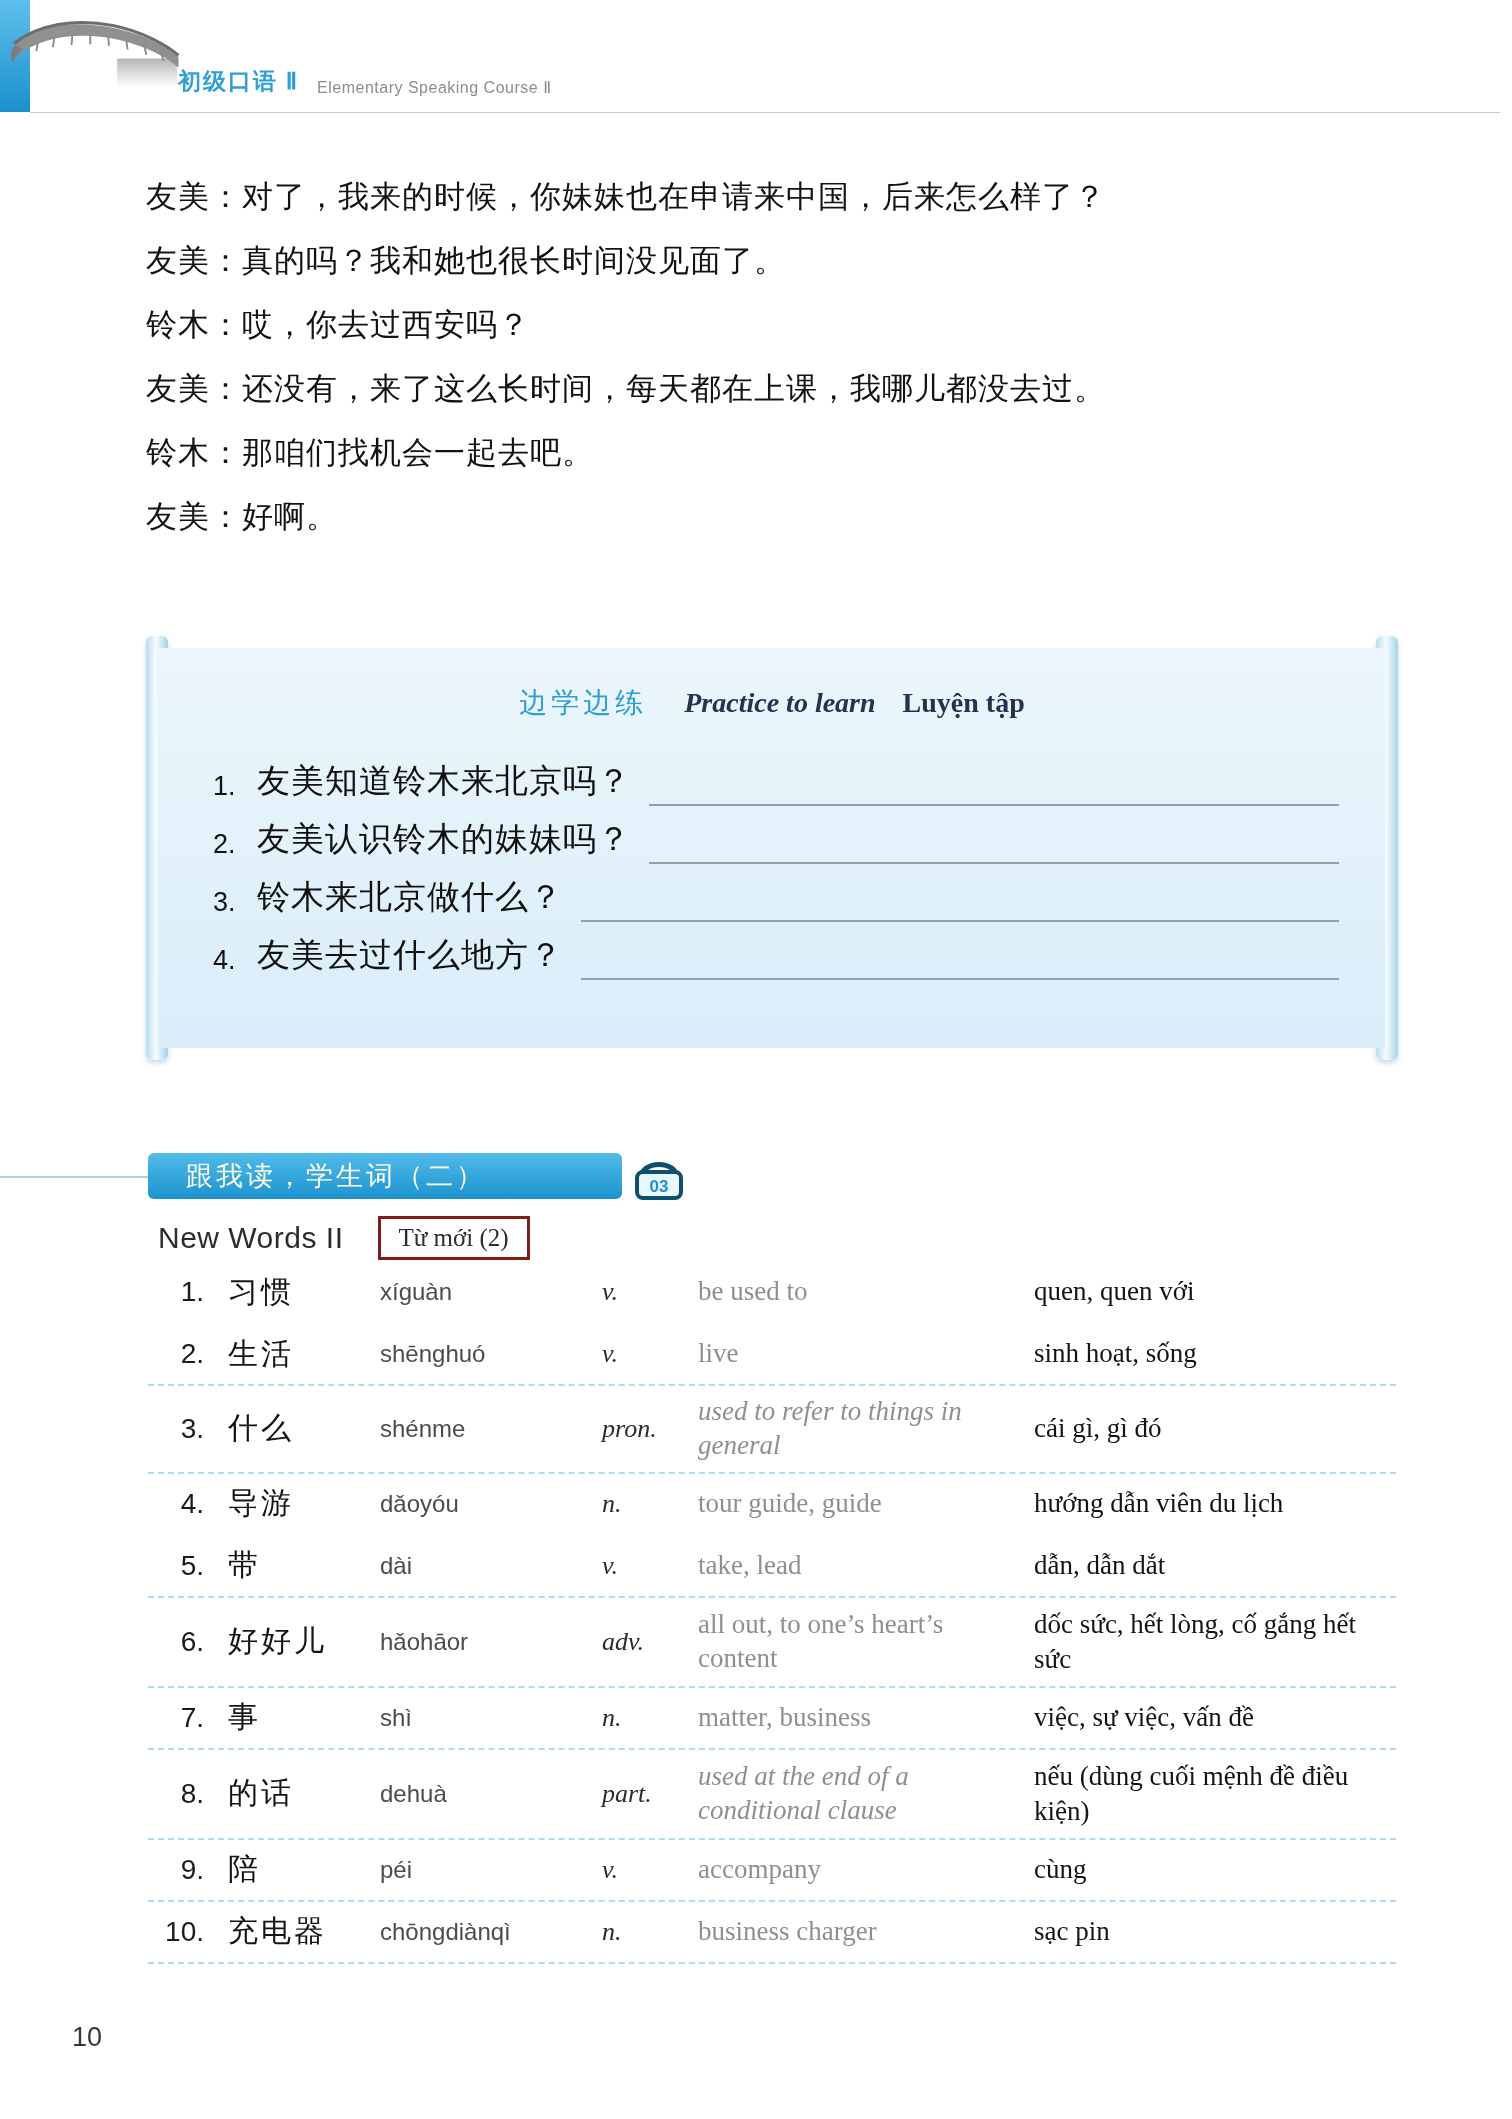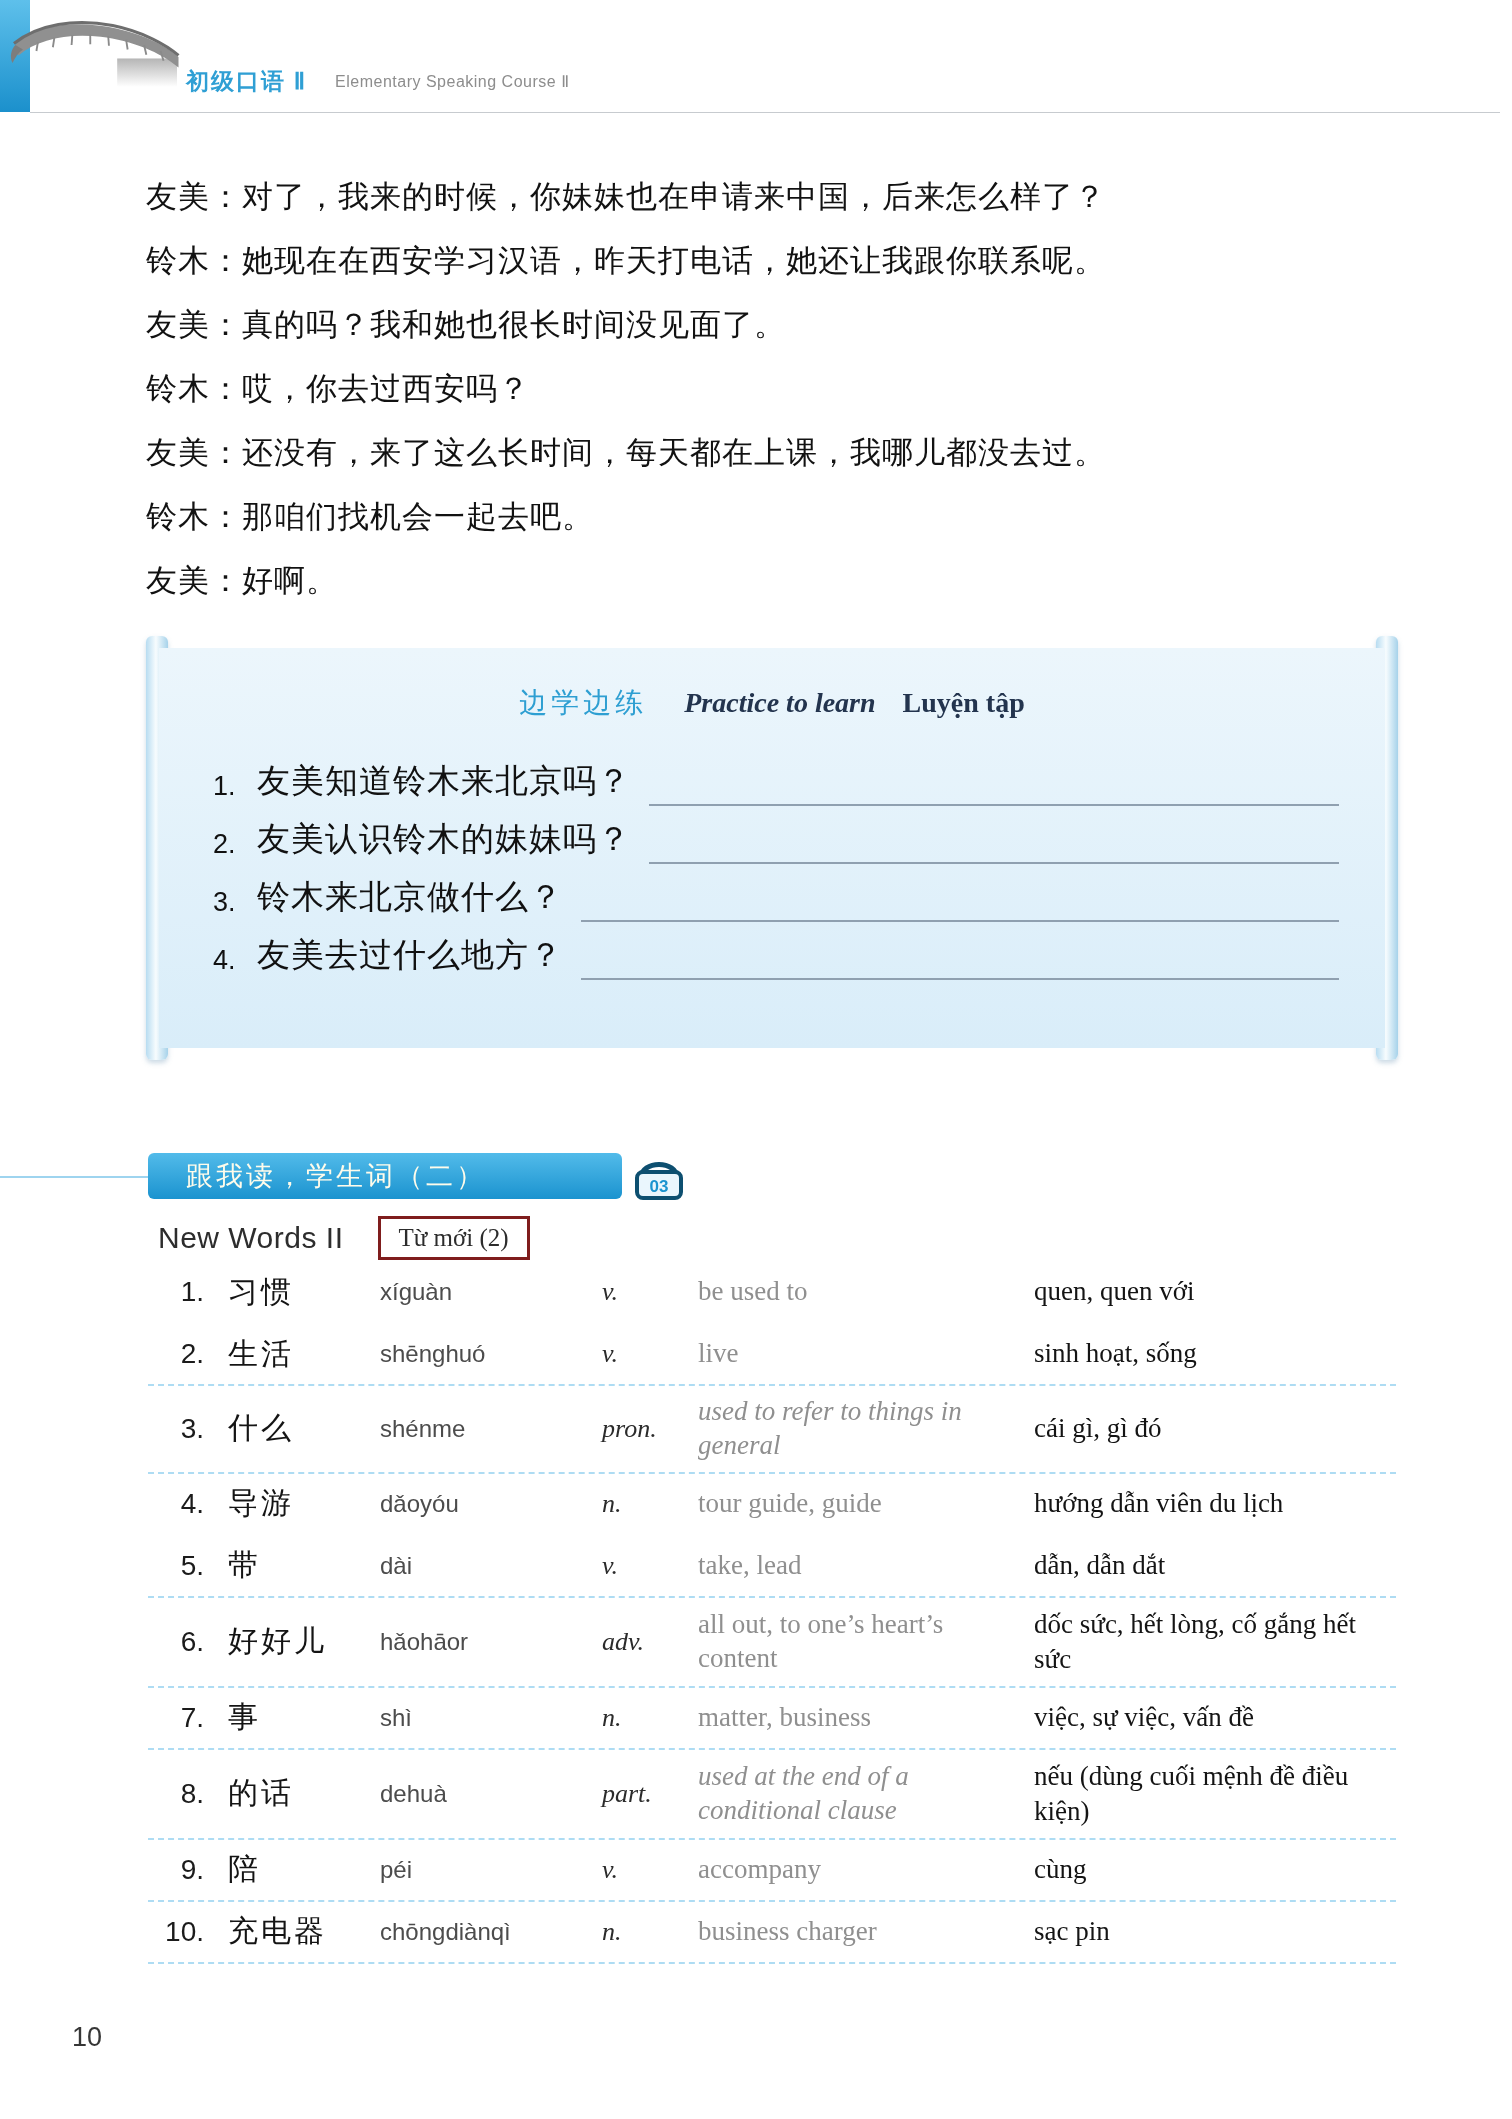--- a/index.html
+++ b/index.html
@@ -13,22 +13,22 @@
   }
 
   
   .header-bar {
     position: absolute; left: 0; top: 0;
     width: 30px; height: 112px;
     background: linear-gradient(180deg, #5ec0eb, #1b90cc);
   }
   .roof-img { position: absolute; left: 8px; top: 2px; width: 172px; height: 98px; }
   .header-title {
-    position: absolute; left: 186px; top: 66px;
-    display: flex; align-items: center; gap: 28px; white-space: nowrap;
+    position: absolute; left: 178px; top: 66px;
+    display: flex; align-items: flex-end; gap: 18px; white-space: nowrap;
   }
   .ht-cn { color: #2f9fd4; font-size: 23px; font-weight: 600; letter-spacing: 2px; }
   .ht-en { color: #8d8d8d; font-size: 16px; font-family: "Liberation Sans", sans-serif; letter-spacing: .5px; }
   .header-rule { position: absolute; left: 30px; right: 12px; top: 112px; height: 1px; background: #c7cbcf; }
 
   
   .dialogue { position: absolute; left: 146px; top: 165px; width: 1260px; }
   .dialogue-line {
     font-size: 31px; color: #121212; line-height: 64px;
     letter-spacing: 1px; white-space: nowrap;
@@ -122,21 +122,20 @@
     </g>
   </svg>
   <div class="header-title">
     <span class="ht-cn">初级口语 Ⅱ</span>
     <span class="ht-en">Elementary Speaking Course Ⅱ</span>
   </div>
   <div class="header-rule"></div>
 
   <section class="dialogue">
     <div class="dialogue-line">友美：对了，我来的时候，你妹妹也在申请来中国，后来怎么样了？</div>
-    <div class="dialogue-line">铃木：她现在在西安学习汉语，昨天打电话，她还让我跟你联系呢。</div>
     <div class="dialogue-line">友美：真的吗？我和她也很长时间没见面了。</div>
     <div class="dialogue-line">铃木：哎，你去过西安吗？</div>
     <div class="dialogue-line">友美：还没有，来了这么长时间，每天都在上课，我哪儿都没去过。</div>
     <div class="dialogue-line">铃木：那咱们找机会一起去吧。</div>
     <div class="dialogue-line">友美：好啊。</div>
   </section>
 
   <section class="practice">
     <div class="roll left"></div>
     <div class="roll right"></div>

